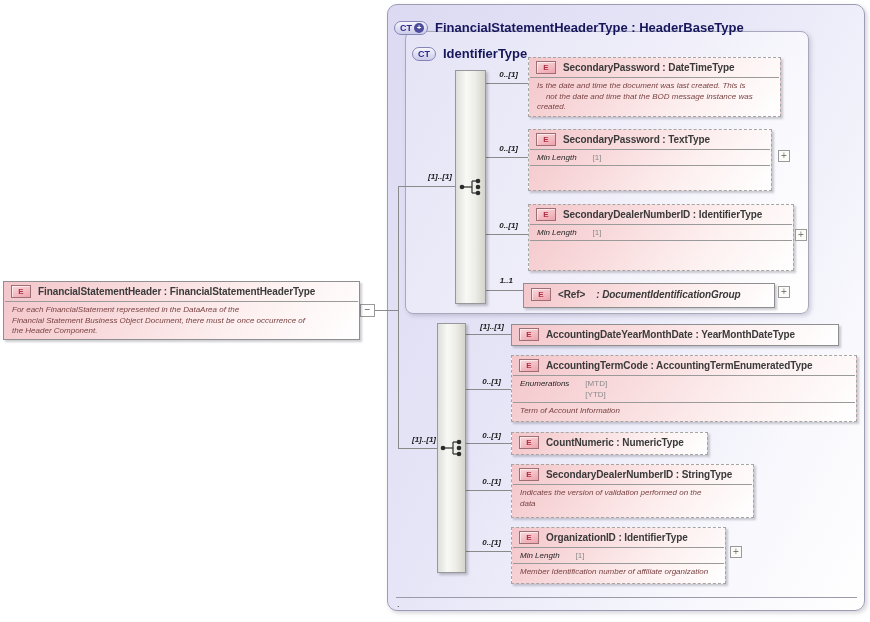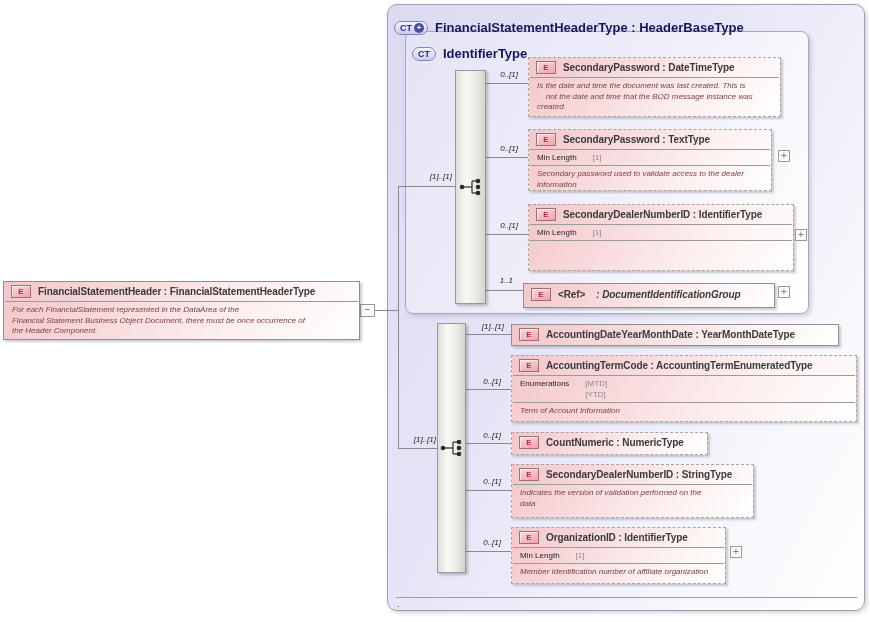--- a/index.html
+++ b/index.html
@@ -27,30 +27,30 @@
   .el-head{display:flex;align-items:center;gap:7px;padding:3px 7px 3px 7px;}
   .el-head.compact{padding:4px 7px;}
   .e-icon{flex:none;width:20px;height:13px;border:1px solid #9c6f75;box-sizing:border-box;
           background:linear-gradient(160deg,#f8dadd 0%,#efa3ad 100%);
           box-shadow:inset 1px 1px 0 rgba(255,255,255,.55);
           color:#ae2f44;font-size:8px;font-weight:bold;display:flex;align-items:center;justify-content:center;}
   .el-title{font-size:10px;font-weight:bold;color:#3a3a3a;white-space:nowrap;letter-spacing:-0.1px;}
   .ref-type{margin-left:4px;font-style:italic;}
   .el-sep{height:1px;background:#9a9a9a;margin:0 1px;}
   .facet-row{display:flex;align-items:flex-start;padding:2px 8px;font-size:8px;line-height:11px;}
-  .facet-label{color:#252525;text-align:right;}
+  .facet-label{font-style:italic;color:#252525;text-align:right;}
   .facet-value{margin-left:16px;color:#8a8a8a;}
   .enum-col{margin-left:16px;color:#8a8a8a;display:flex;flex-direction:column;}
   .el-annot{font-size:8px;font-style:italic;color:#7a4343;padding:3px 8px 2px 8px;
           line-height:10.5px;white-space:pre-wrap;}
   
   .h-line,.v-line{position:absolute;background:#8a8a8a;}
   .h-line{height:1px;}
   .v-line{width:1px;}
-  .card{position:absolute;font-size:8px;font-weight:normal;font-style:italic;color:#222222;text-align:right;
+  .card{position:absolute;font-size:8px;font-weight:bold;font-style:italic;color:#222222;text-align:right;
         white-space:nowrap;}
   .seq-bar{position:absolute;box-sizing:border-box;border:1px solid #98989c;
         background:linear-gradient(90deg,#dededa 0%,#f8f8f5 35%,#eeeee8 65%,#d4d4cc 100%);
         box-shadow:1.5px 1.5px 2.5px rgba(0,0,0,.22);}
   .seq-icon{position:absolute;}
   .plus{position:absolute;box-sizing:border-box;width:12px;height:12px;border:1px solid #9a9a9a;
         background:#fbfbf7;color:#777777;font-size:10px;line-height:9px;text-align:center;}
   .minus{position:absolute;left:360px;top:304px;box-sizing:border-box;width:15px;height:13px;
         border:1px solid #9a9a9a;background:#ffffff;color:#555555;font-size:10px;line-height:10px;
         text-align:center;}
@@ -157,22 +157,20 @@
     <div class="el-head">
       <span class="e-icon">E</span>
       <span class="el-title">SecondaryPassword : TextType</span>
     </div>
     <div class="el-sep"></div>
     <div class="facet-row">
       <span class="facet-label">Min Length</span>
       <span class="facet-value">[1]</span>
     </div>
     <div class="el-sep"></div>
-    <div class="el-annot">Secondary password used to validate access to the dealer
-information</div>
   </div>
   <div class="plus" style="left:778px;top:150px;">+</div>
 
   <div class="el-box dashed" style="left:528px;top:204px;width:266px;height:67px;">
     <div class="el-head">
       <span class="e-icon">E</span>
       <span class="el-title">SecondaryDealerNumberID : IdentifierType</span>
     </div>
     <div class="el-sep"></div>
     <div class="facet-row">

